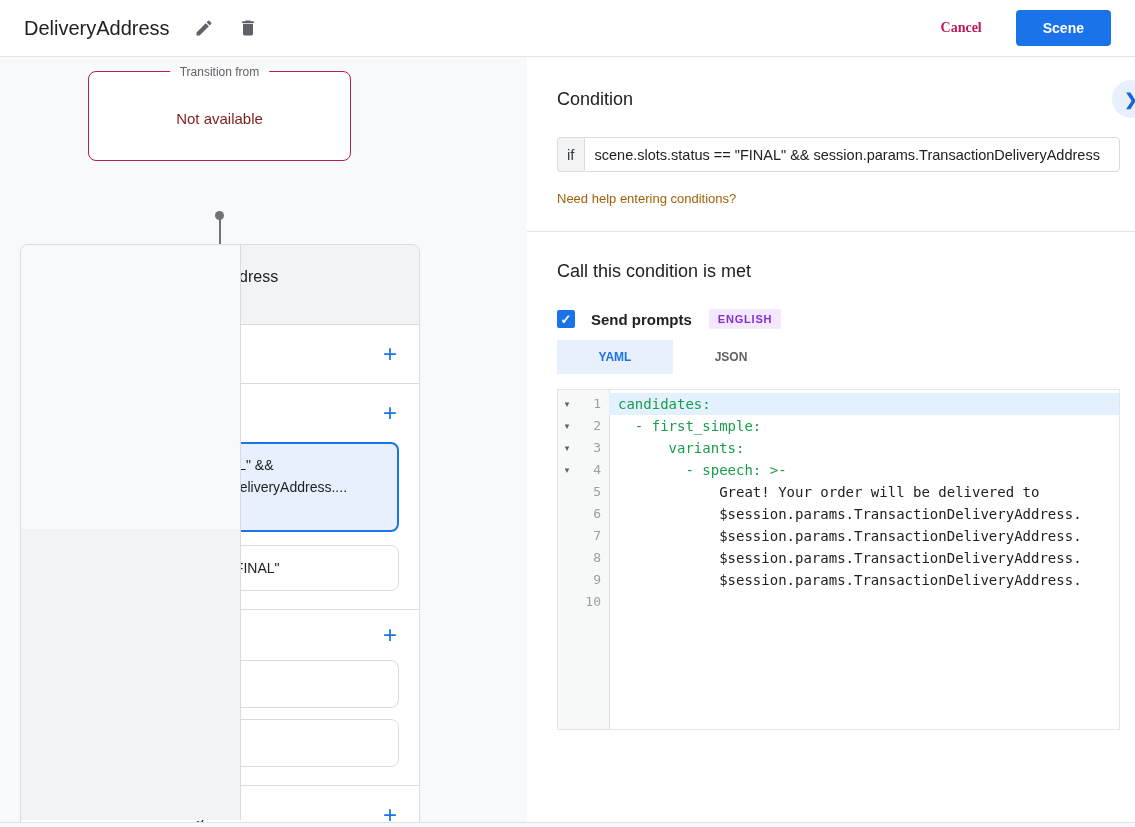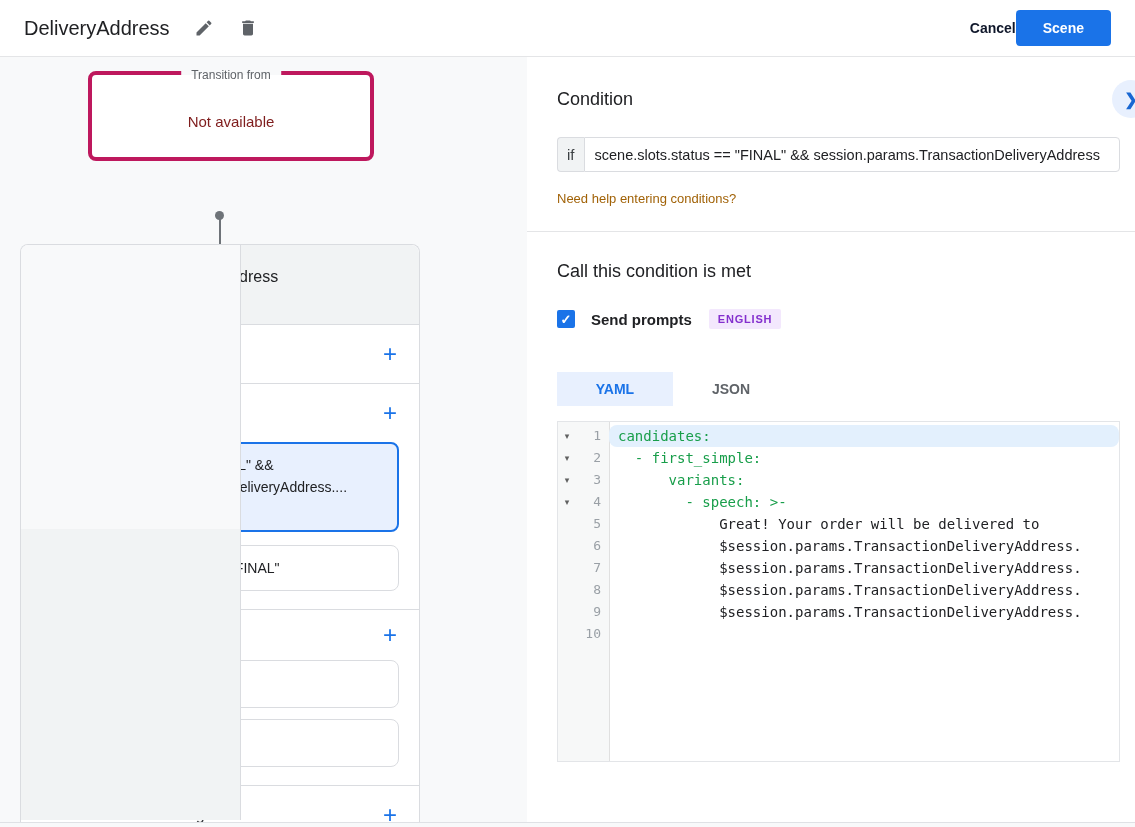--- a/index.html
+++ b/index.html
@@ -6,33 +6,33 @@
   html,body { width:1135px; height:827px; overflow:hidden; background:#fff;
     font-family:"Liberation Sans", sans-serif; color:#202124; }
 
   
   .topbar { height:57px; background:#fff; border-bottom:1px solid #e4e5e7;
     display:flex; align-items:center; padding:0 24px; }
   .tb-title { font-size:20px; color:#202124; }
   .tb-icon { margin-left:24px; width:20px; height:20px; cursor:pointer; }
   .tb-icon svg { width:20px; height:20px; fill:#5f6368; }
   .tb-spacer { flex:1; }
-  .btn-cancel { background:none; border:none; color:#0f172a; font-size:14px;
-    font-weight:bold; font-family:Liberation Sans, sans-serif; cursor:pointer; }
+  .btn-cancel { background:none; border:none; color:#be185d; font-size:14px;
+    font-weight:bold; font-family:Liberation Serif, serif; margin-right:34px; cursor:pointer; }
   .btn-save { background:#1a73e8; border:none; color:#fff; font-size:14px;
     font-weight:bold; font-family:inherit; padding:10px 27px; border-radius:4px; cursor:pointer; }
 
   
   .main { display:flex; height:770px; }
 
   
   .left { width:527px; flex-shrink:0; background:#f8f9fa; position:relative; overflow:hidden; }
 
-  .tf-box { position:absolute; left:88px; top:14px; width:286px; height:90px;
-    background:#fff; border:4px solid #be185d; border-radius:8px; }
+  .tf-box { position:absolute; left:88px; top:14px; width:263px; height:90px;
+    background:#fff; border:1px solid #be185d; border-radius:8px; }
   .legend { position:absolute; top:-8px; left:50%; transform:translateX(-50%);
     padding:0 10px; font-size:12px; color:#5f6368; white-space:nowrap; line-height:16px; }
   .legend.tf { background:linear-gradient(180deg,#f8f9fa 50%,#ffffff 50%); }
   .legend.card { background:linear-gradient(180deg,#f8f9fa 50%,#f1f3f4 50%); }
   .tf-value { text-align:center; margin-top:38px; font-size:15px; color:#7f1d1d; }
 
   .connector { position:absolute; left:213px; top:154px; width:13px; height:82px; }
   .conn-dot { position:absolute; left:2px; top:0; width:9px; height:9px; border-radius:50%; background:#6e7378; }
   .conn-line { position:absolute; left:5.5px; top:8px; width:2px; height:63px; background:#6e7378; }
   .conn-arrow { position:absolute; left:0; top:70px; width:0; height:0;
@@ -94,34 +94,34 @@
     align-items:center; justify-content:center; color:#fff; font-size:13px; font-weight:bold; }
   .cb-label { font-size:15px; font-weight:bold; color:#202124; }
   .lang-badge { background:#f3e8fd; color:#8430ce; font-size:11px; font-weight:bold;
     letter-spacing:0.8px; padding:4px 9px; margin-left:17px; border-radius:2px; }
 
   .desc { font-size:13px; color:#3c4043; line-height:19px; max-width:558px; margin-bottom:13px; }
   .desc a { color:#1a73e8; text-decoration:none; }
 
   .tabs { display:flex; margin-bottom:15px; }
   .tab { width:116px; height:34px; border:none; background:none; font-family:inherit;
-    font-size:14px; font-weight:bold; cursor:pointer;margin-top:32px; }
+    font-size:12px; font-weight:bold; cursor:pointer; }
   .tab.active { background:#e8f0fe; color:#1a73e8; }
   .tab.inactive { color:#5f6368; }
 
   .editor { height:341px; border:1px solid #e3e5e8; position:relative; overflow:hidden;
     background:linear-gradient(to right,#f7f8f8 0,#f7f8f8 51px,#fff 51px);
     font-family:"DejaVu Sans Mono","Liberation Mono",monospace; font-size:14px; padding-top:3px; }
   .gutter-border { position:absolute; left:51px; top:0; bottom:0; width:1px; background:#e0e0e0; }
   .ed-row { display:grid; grid-template-columns:18px 33px 1fr; height:22px; line-height:22px; position:relative; }
   .fold { text-align:center; color:#616161; font-size:9px; font-family:"Liberation Sans",sans-serif; cursor:pointer; }
   .lnum { text-align:right; padding-right:8px; color:#9aa0a6; font-size:13px; }
   .code { white-space:pre; overflow:hidden; padding-left:9px; color:#202124; }
   .code.key { color:#189e4a; }
-  .code.hl { background:#e3f0fd;border-radius:8px; }
+  .code.hl { background:#e3f0fd; }
 
   .bottom-line { position:absolute; left:0; right:0; bottom:0; height:5px;
     background:#f8f9fa; border-top:1px solid #dfe1e5; }
 </style>
 </head>
 <body>
 
 <div class="topbar">
   <span class="tb-title">DeliveryAddress</span>
   <span class="tb-icon">

